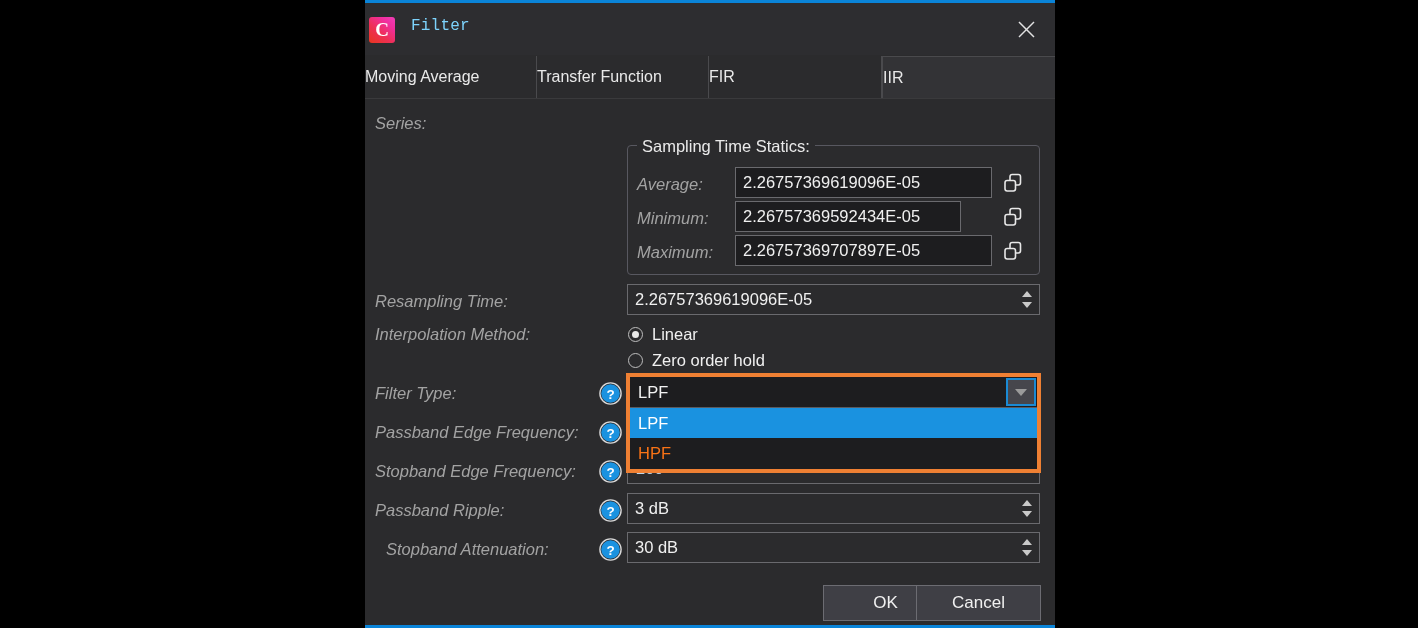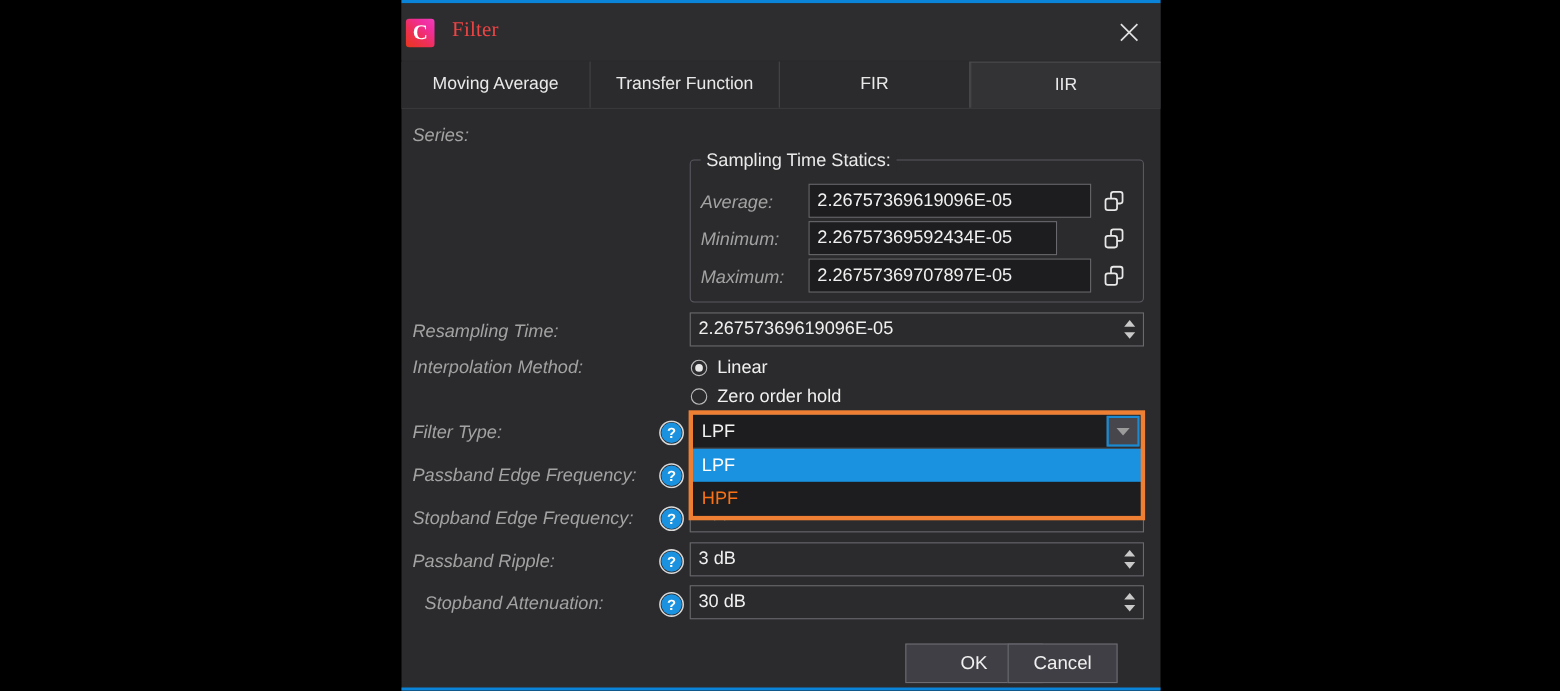--- a/index.html
+++ b/index.html
@@ -21,34 +21,34 @@
   .titlebar{position:relative;height:52px;background:#2d2d30;}
   .app-icon{
     position:absolute;left:4px;top:14px;width:26px;height:26px;border-radius:3px;
     background:linear-gradient(40deg,#e8361e 0%,#ee2f55 40%,#f12ea0 75%,#ef3fb8 100%);
     display:flex;align-items:center;justify-content:center;
     font-size:19px;font-weight:bold;color:#fff;font-family:"Liberation Serif",serif;line-height:1;
     overflow:hidden;
   }
   .app-icon span{display:block;margin-top:-1px;}
   .title-text{
-    position:absolute;left:46px;top:14px;font-size:19px;color:#ef4444;
-    font-family:Liberation Serif, serif;letter-spacing:.2px;
+    position:absolute;left:46px;top:14px;font-size:16px;color:#7dd3fc;
+    font-family:Liberation Mono, monospace;letter-spacing:.2px;
   }
   .close-btn{
     position:absolute;right:6px;top:6px;width:46px;height:40px;
     display:flex;align-items:center;justify-content:center;
     color:#e0e0e0;font-size:24px;font-weight:300;line-height:1;cursor:default;
   }
   .close-btn svg{display:block;}
 
   
   .tabs{position:absolute;left:0;top:53px;width:690px;height:42px;display:flex;background:#2b2b2d;}
   .tab{
-    height:42px;display:flex;align-items:center;justify-content:center;
+    height:42px;display:flex;align-items:center;justify-content:flex-start;
     font-size:16px;color:#e9e9e9;background:#2b2b2d;
     border-right:1px solid #4a4a4d;box-sizing:border-box;
   }
   .tab.selected{background:#333336;border:1px solid #4a4a4d;border-bottom:none;}
   .tab:last-child{border-right:none;}
   .tab-0{width:172px;}
   .tab-1{width:172px;}
   .tab-2{width:173px;}
   .tab-3{width:173px;}
   .tabs-underline{position:absolute;left:0;top:95px;width:690px;height:1px;background:#3a3a3c;}
@@ -330,19 +330,19 @@
         <div class="item">
           <span>HPF</span>
         </div>
       </div>
 
       <div class="hl-box" style="left:261px;top:274px;width:415px;height:100px;"></div>
 
       <div class="btn" style="left:418px;top:486px;width:125px;height:36px;margin-left:40px;">
         <span>OK</span>
       </div>
-      <div class="btn" style="left:551px;top:486px;width:100px;height:36px;">
+      <div class="btn" style="left:551px;top:486px;width:125px;height:36px;">
         <span>Cancel</span>
       </div>
 
     </div>
   </div>
 </div>
 
 </body></html>

